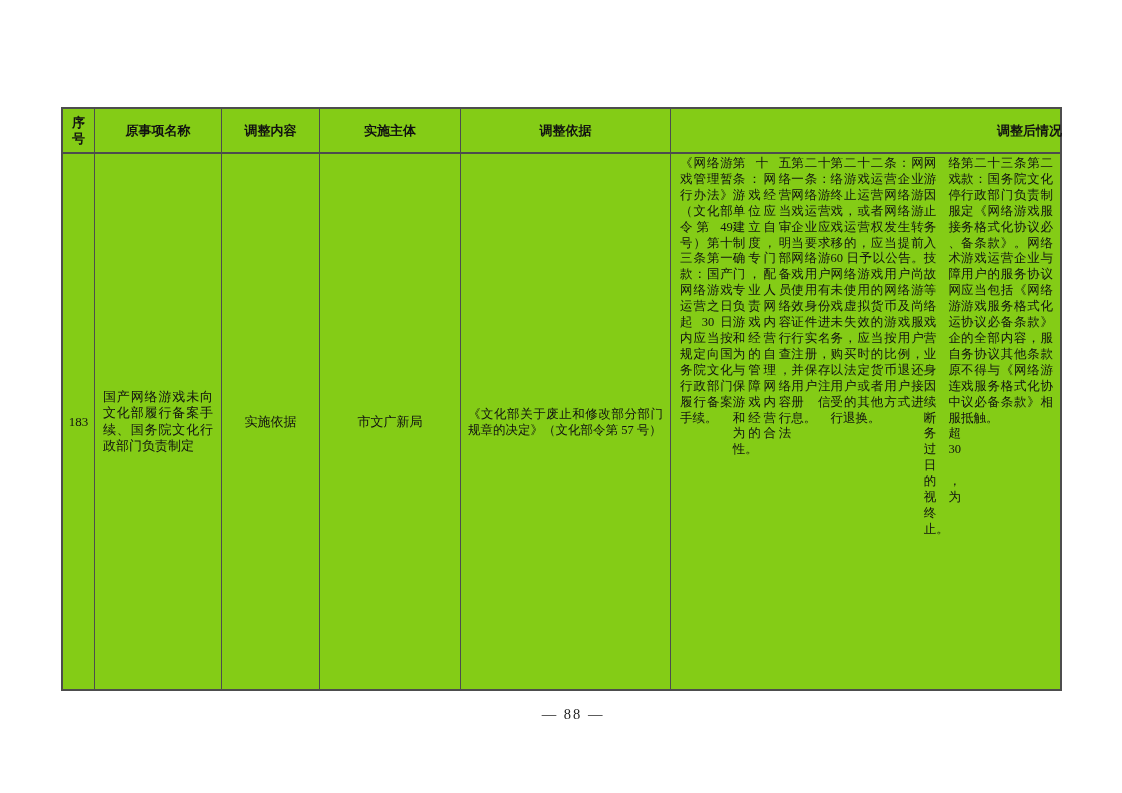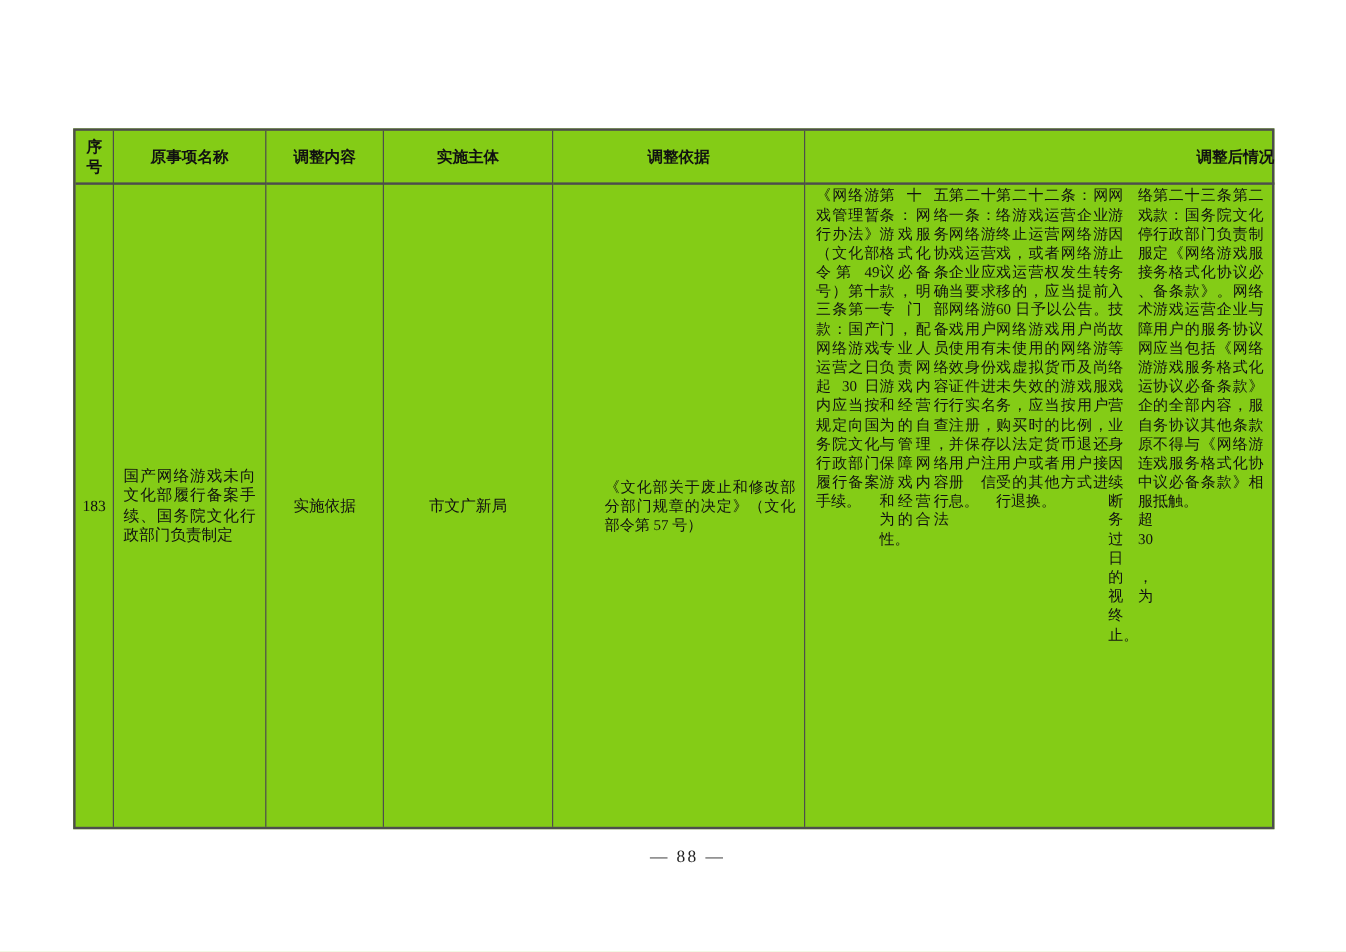--- a/index.html
+++ b/index.html
@@ -48,21 +48,20 @@
     line-height: 16.5px;
     text-align: justify;
     text-justify: inter-character;
   }
   .basis-text {
     padding: 4px 7px;
     font-size: 12.5px;
     line-height: 16px;
     text-align: justify;
     text-justify: inter-character;
-    margin-left: 36px;
   }
   .situation-cell {
     justify-content: center;
     align-items: stretch;
     padding: 2px 9px;
   }
   .situation-para {
     font-size: 12.5px;
     line-height: 15.9px;
     text-align: justify;
@@ -116,21 +115,21 @@
       <span>实施依据</span>
     </div>
     <div class="cell body">
       <span>市文广新局</span>
     </div>
     <div class="cell body">
       <div class="basis-text">《文化部关于废止和修改部分部门规章的决定》（文化部令第 57 号）</div>
     </div>
     <div class="cell body last-col situation-cell">
       <div class="situation-para">《网络游戏管理暂行办法》（文化部令第 49 号）第十三条第一款：国产网络游戏运营之日起 30 日内应当按规定向国务院文化行政部门履行备案手续。</div>
-      <div class="situation-para">第十五条：网络游戏服务格式化协议必备条款，明确专门部门，配备专业人员负责网络游戏内容和经营行为的自查与管理，保障网络游戏内容和经营行为的合法性。</div>
+      <div class="situation-para">第十五条：网络游戏经营单位应当建立自审制度，明确专门部门，配备专业人员负责网络游戏内容和经营行为的自查与管理，保障网络游戏内容和经营行为的合法性。</div>
       <div class="situation-para">第二十一条：网络游戏运营企业应当要求网络游戏用户使用有效身份证件进行实名注册，并保存用户注册信息。</div>
       <div class="situation-para">第二十二条：网络游戏运营企业终止运营网络游戏，或者网络游戏运营权发生转移的，应当提前 60 日予以公告。网络游戏用户尚未使用的网络游戏虚拟货币及尚未失效的游戏服务，应当按用户购买时的比例，以法定货币退还用户或者用户接受的其他方式进行退换。</div>
       <div class="situation-para">网络游戏因停止服务接入、技术故障等网络游戏运营企业自身原因连续中断服务超过 30 日的，视为终止。</div>
       <div class="situation-para">第二十三条第二款：国务院文化行政部门负责制定《网络游戏服务格式化协议必备条款》。网络游戏运营企业与用户的服务协议应当包括《网络游戏服务格式化协议必备条款》的全部内容，服务协议其他条款不得与《网络游戏服务格式化协议必备条款》相抵触。</div>
     </div>
 
   </div>
 
   <div class="page-footer">— 88 —</div>
 

